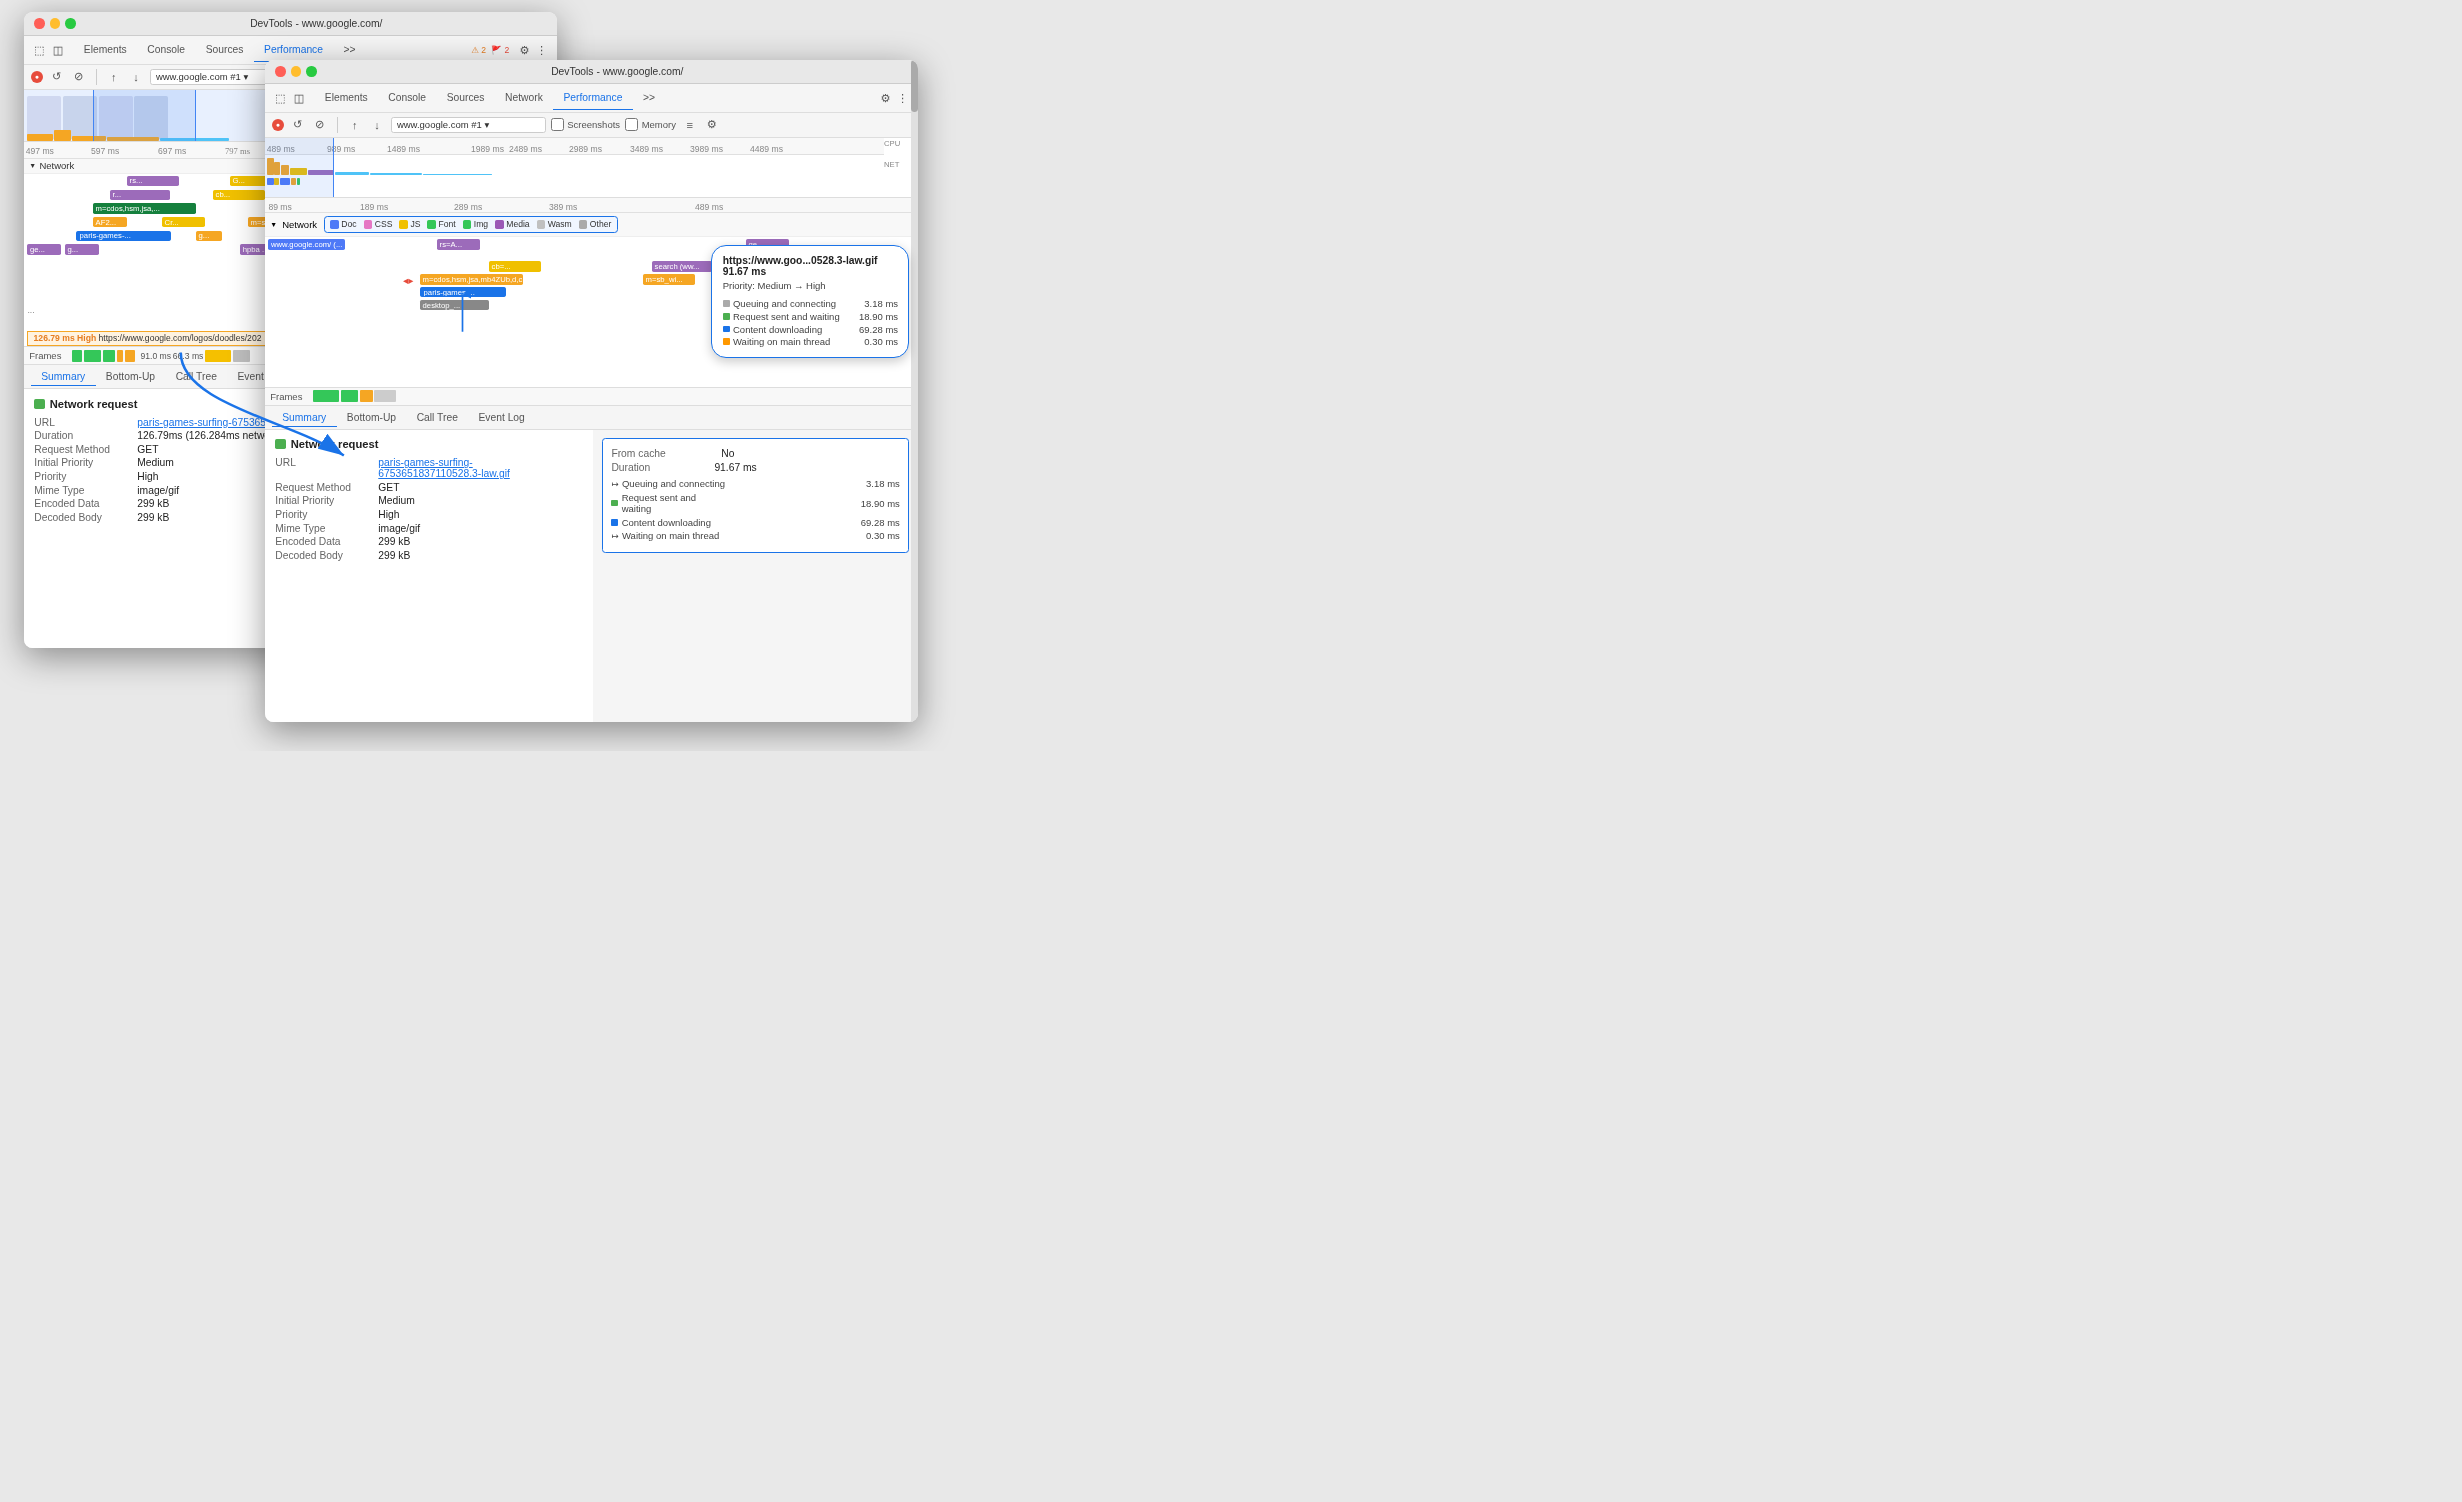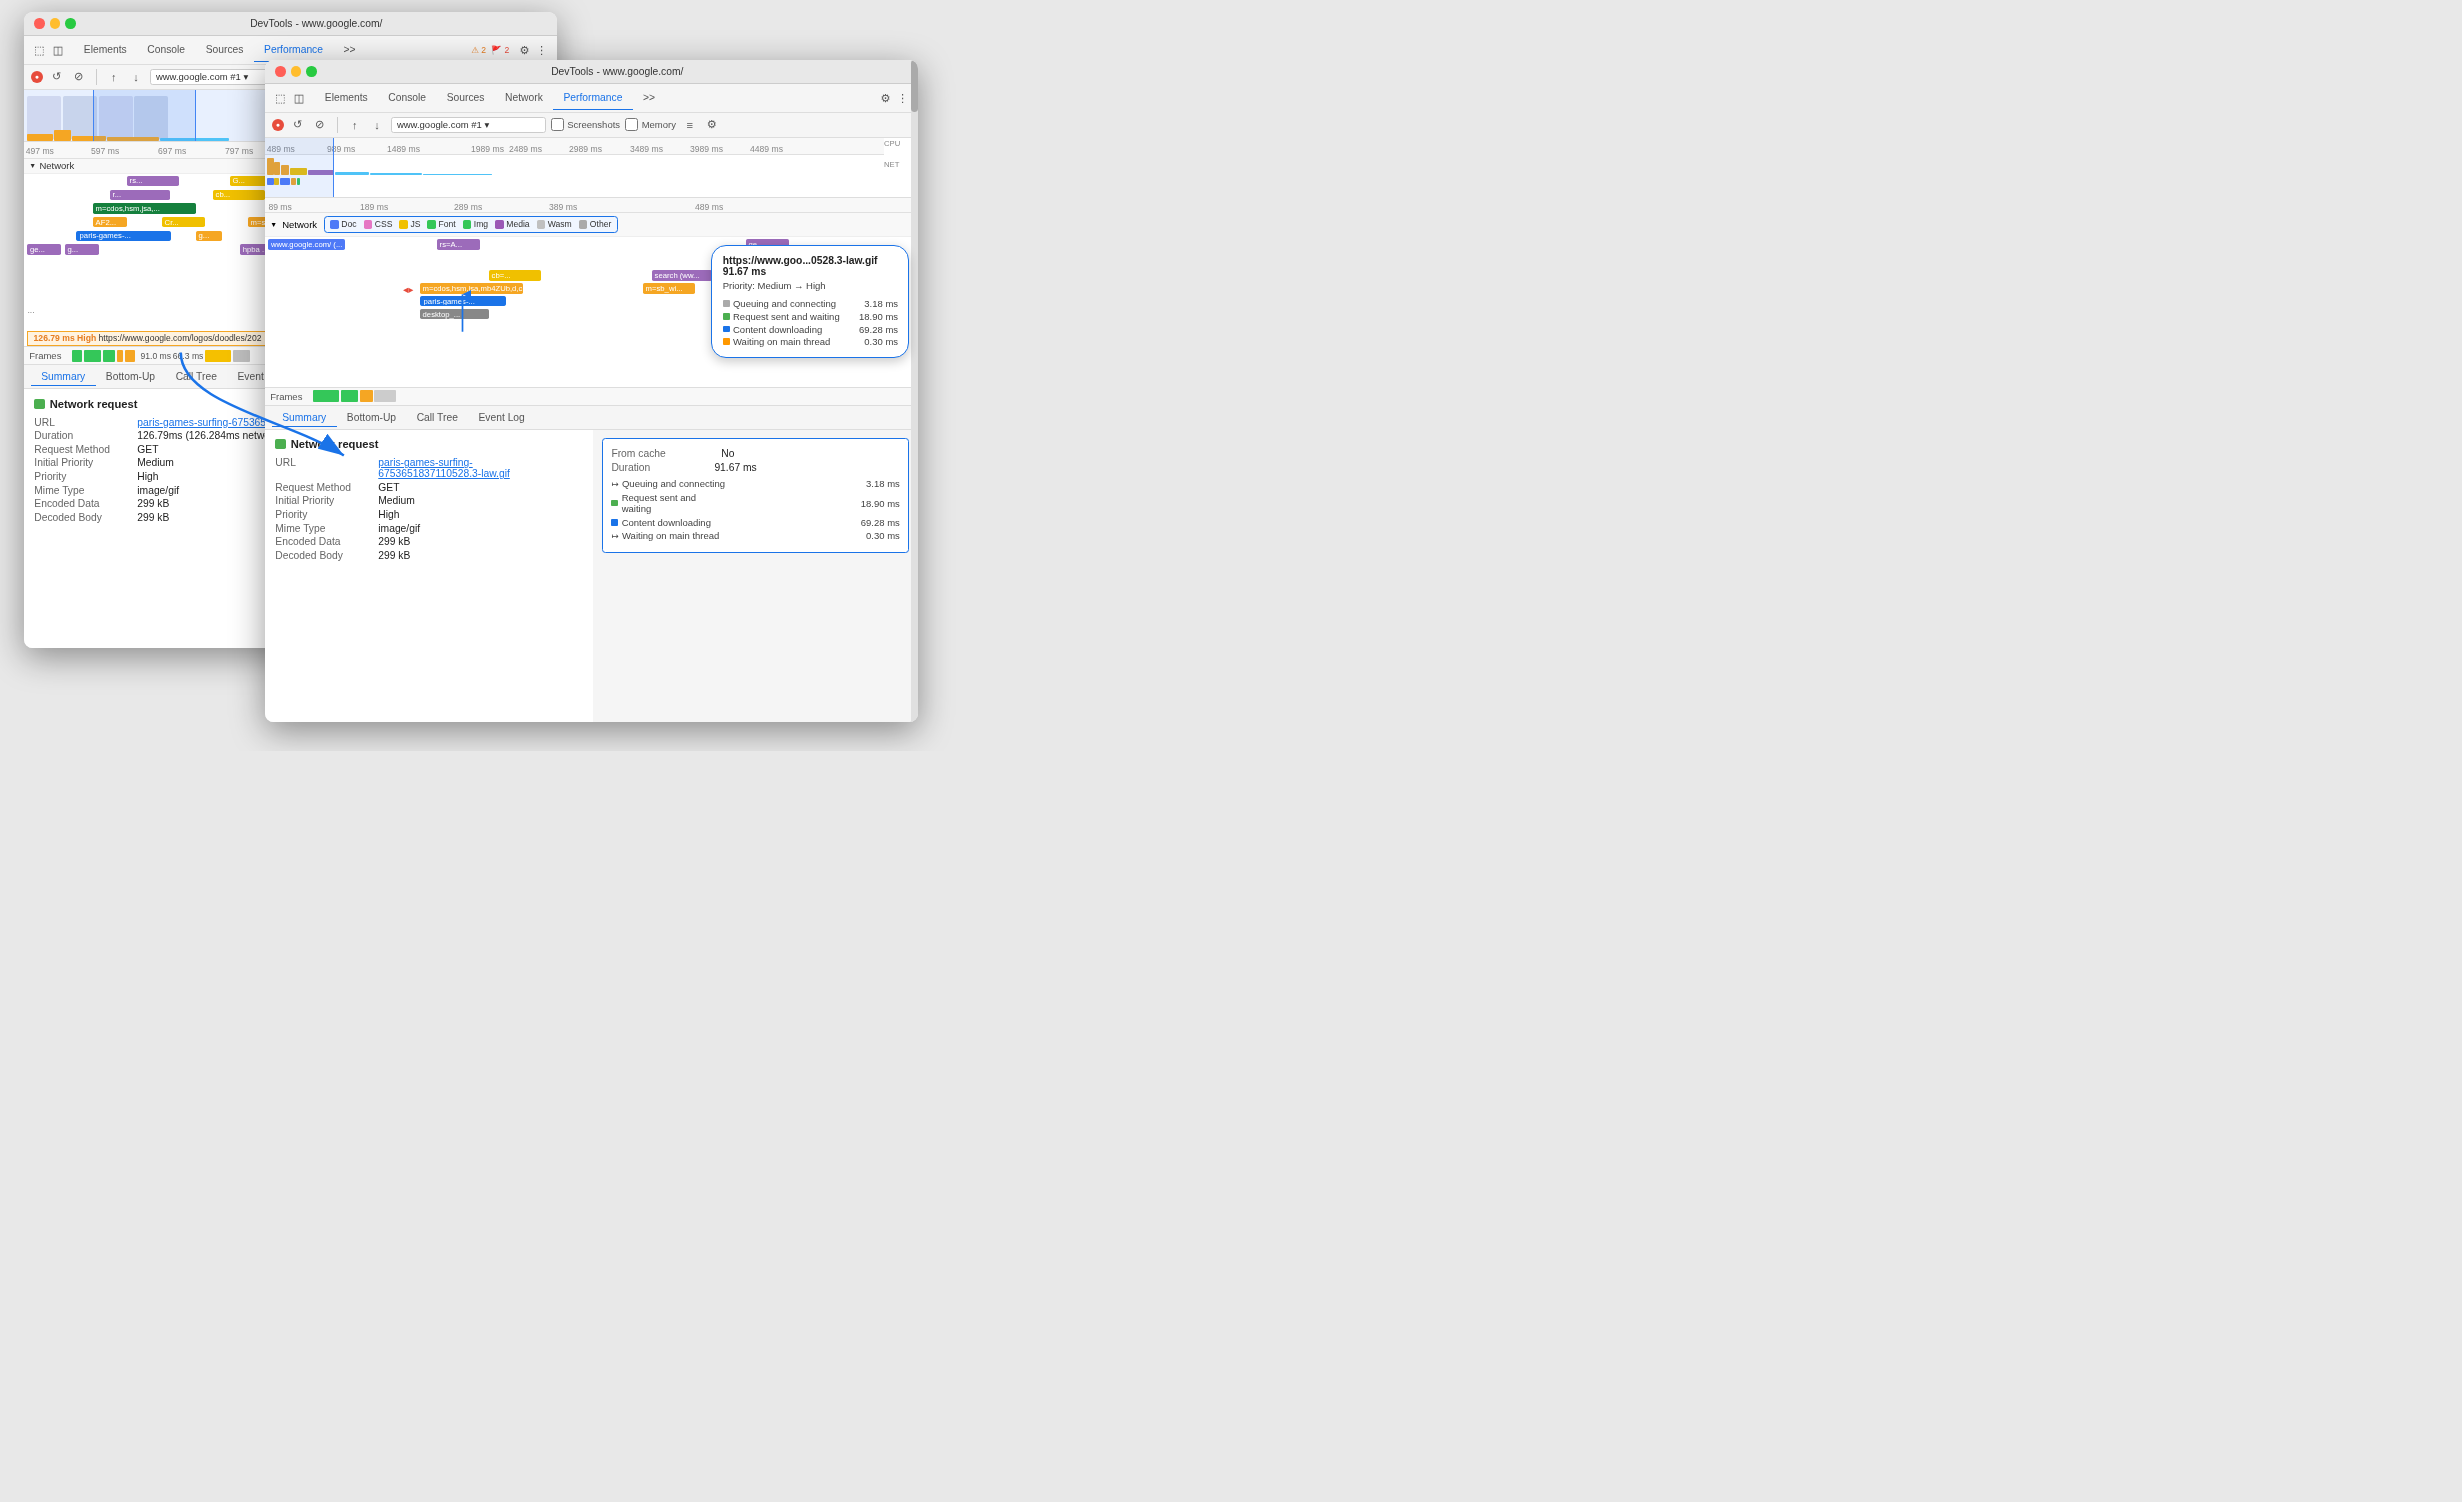--- a/index.html
+++ b/index.html
@@ -399,21 +399,21 @@
       </div>
     </div>
 
     <div style="position:absolute;top:0;left:69px;width:103px;height:100%;background:rgba(66,133,244,0.15);border-left:1.7px solid #4285f4;border-right:1.7px solid #4285f4;"></div>
   </div>
 
   <div class="time-ruler" style="position:relative;height:17px;">
     <span class="time-tick" style="left:1.7px;">497 ms</span>
     <span class="time-tick" style="left:67px;">597 ms</span>
     <span class="time-tick" style="left:134px;">697 ms</span>
-    <span class="time-tick" style="left:201px;">797 ms</span>
+    <span class="time-tick" style="left:201px;font-family:Liberation Serif, serif;">797 ms</span>
     <span class="time-tick" style="left:268px;">897 ms</span>
     <span class="time-tick" style="left:335px;">997 ms</span>
     <span class="time-tick" style="left:402px;">1097</span>
   </div>
 
   <div class="network-row-label">
     <span class="triangle-icon">▼</span>
     <span>Network</span>
   </div>
 
@@ -681,21 +681,21 @@
       </defs>
       <line x1="10" y1="50" x2="10" y2="6" stroke="#1a73e8" stroke-width="2" marker-end="url(#uparrow)"></line>
     </svg>
 
     <div style="position:relative;height:11.2px;margin-top:2.6px;">
       <div class="net-bar" style="left:3.4px;width:77px;background:#4e79f7;">www.google.com/ (...</div>
       <div class="net-bar" style="left:172px;width:43px;background:#9c6bba;">rs=A...</div>
       <div class="net-bar" style="left:481px;width:43px;background:#9c6bba;">ge...</div>
     </div>
 
-    <div style="position:relative;height:11.2px;margin-top:20px;">
+    <div style="position:relative;height:11.2px;margin-top:11px;">
       <div class="net-bar" style="left:224px;width:52px;background:#f0c000;">cb=...</div>
       <div class="net-bar" style="left:387px;width:60px;background:#9c6bba;">search (ww...</div>
     </div>
 
     <div style="position:relative;height:11.2px;margin-top:1.7px;">
       <div style="position:absolute;left:138px;top:0;font-size:10.3px;color:#e74c3c;">◂▸</div>
       <div class="net-bar" style="left:155px;width:103px;background:#f5a623;">m=cdos,hsm,jsa,mb4ZUb,d,c...</div>
       <div class="net-bar" style="left:378px;width:52px;background:#f5a623;">m=sb_wi...</div>
     </div>
 

